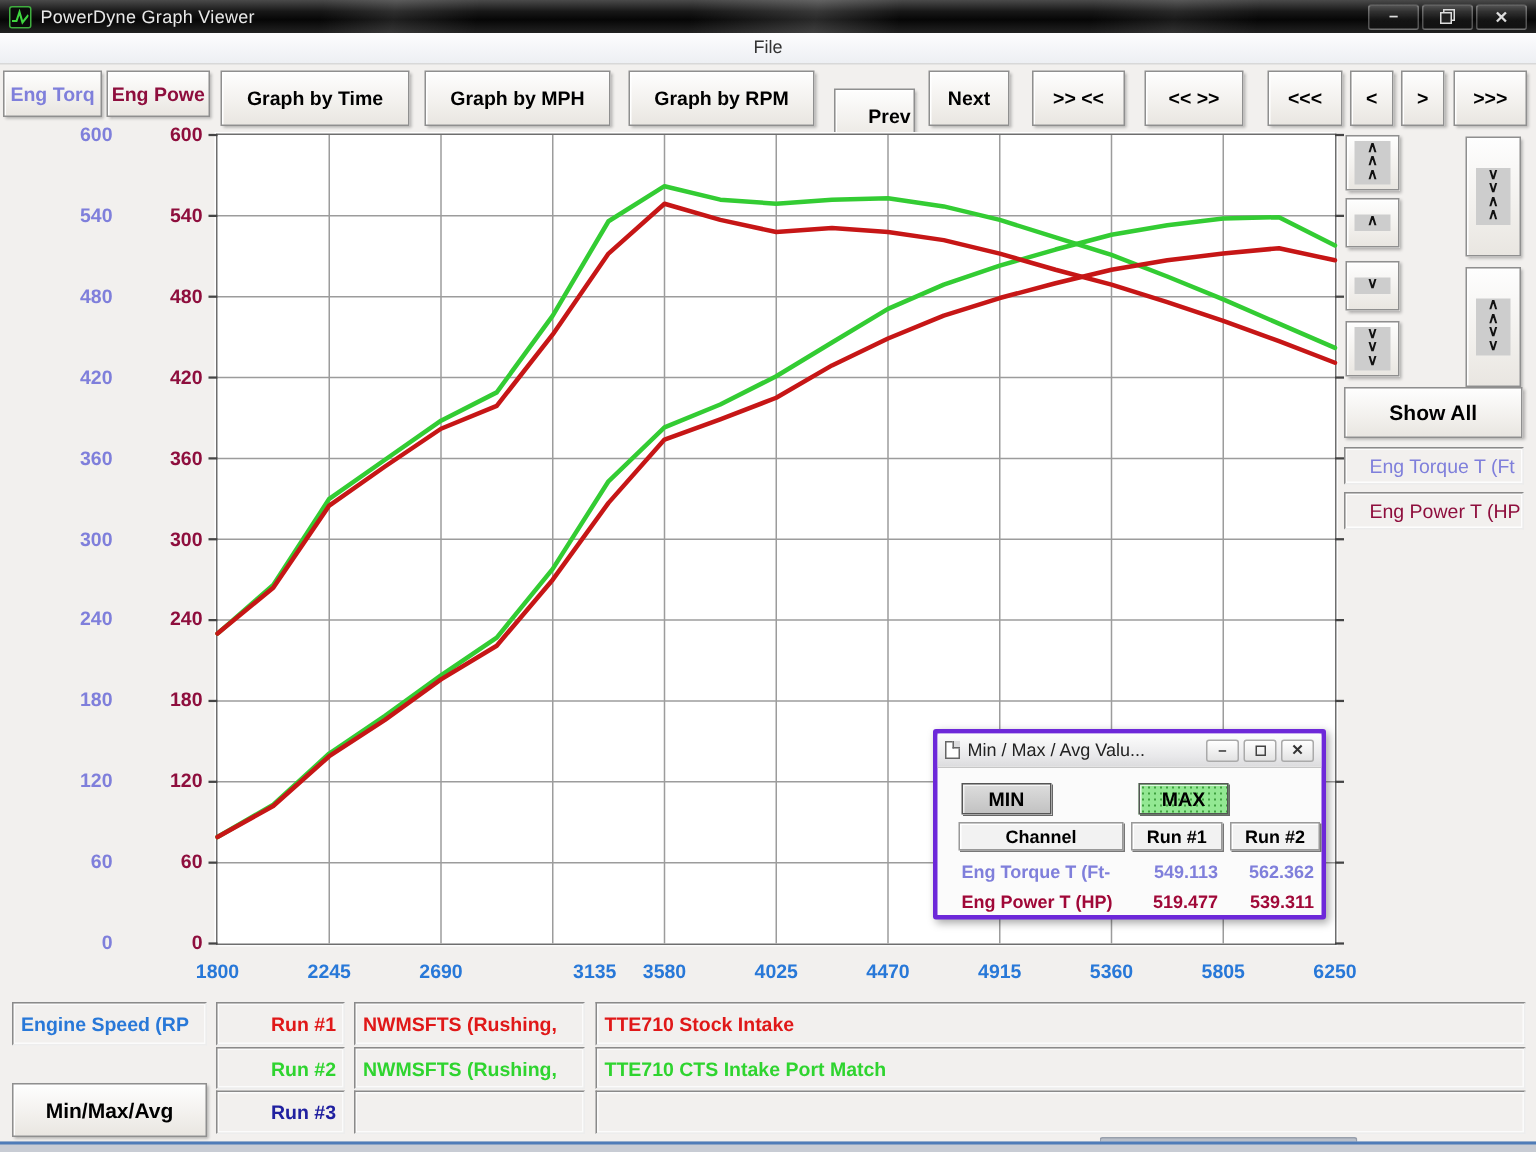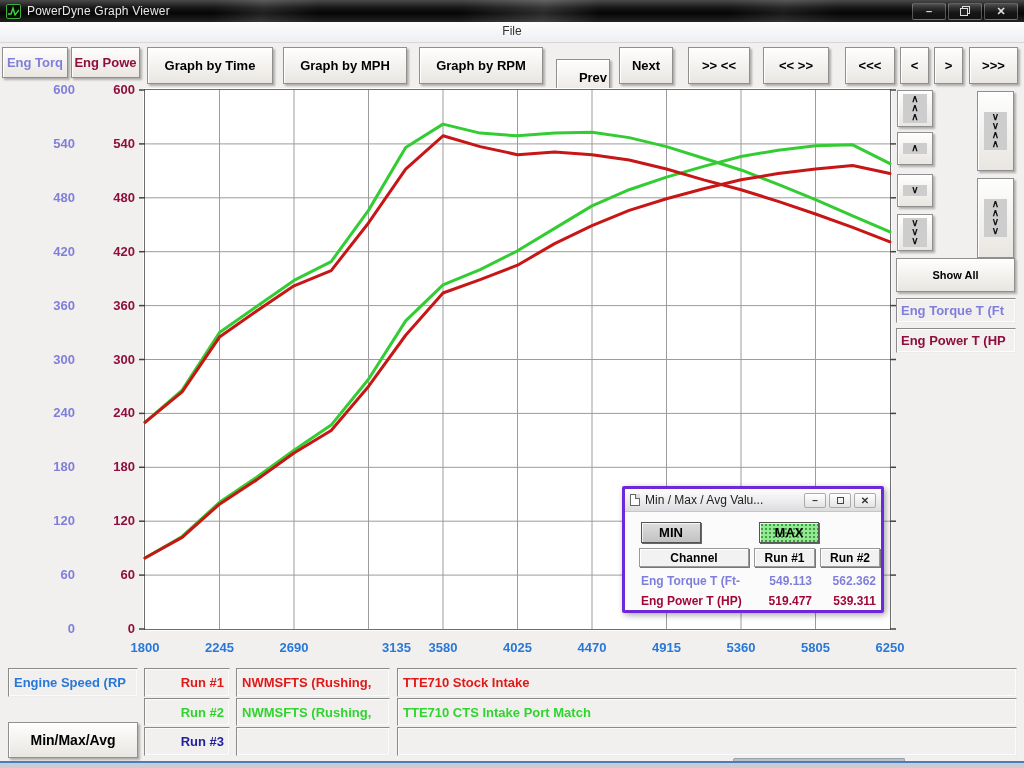--- a/index.html
+++ b/index.html
@@ -38,23 +38,23 @@
 
   
   .plot { position:absolute; left:144px; top:89px; width:747px; height:541px;
     background:#fff; border:1px solid #6E6E6E; box-shadow:-1px -1px 0 #fff, 1px 1px 0 #fcfcfc; }
   .plot svg { overflow:visible; display:block; }
 
   
   .chev-stack { display:flex; flex-direction:column; align-items:center; justify-content:center;
     background:#CDCDCD; padding:1px 8px; line-height:8px; }
   .chev-stack span { font-size:10px; font-weight:bold; color:#111; height:9px; }
-  .legend-box { position:absolute; display:flex; align-items:center; padding:0 4px; overflow:hidden;
+  .legend-box { position:absolute; display:flex; align-items:center; padding:0 16px; overflow:hidden;
     background:#F2F0EE; border:1px solid; border-color:#8a8a8a #ECECEC #ECECEC #8a8a8a;
-    box-shadow:0 0 0 1px #fdfdfd inset; font-size:13px; font-weight:bold; white-space:nowrap; }
+    box-shadow:0 0 0 1px #fdfdfd inset; font-size:13px; font-weight:normal; white-space:nowrap; }
 
   
   .mm-window { position:absolute; left:622px; top:486px; width:262px; height:127px;
     background:#FBFBFB; border:3px solid #6d28d9; box-shadow:2px 2px 6px rgba(0,0,0,.35); border-radius:2px; }
   .mm-titlebar { height:23px; background:linear-gradient(180deg,#FDFDFD,#E8E8EA 70%,#DCDCDE);
     border-bottom:1px solid #c6c6c6; display:flex; align-items:center; padding:0 5px; border-radius:2px 2px 0 0; }
   .mm-title { font-size:12px; color:#222; margin-left:5px; white-space:nowrap; overflow:hidden; }
   .mm-doc-icon { width:10px; height:12px; background:#fff; border:1px solid #666; position:relative; flex:0 0 auto; }
   .mm-doc-icon::after { content:""; position:absolute; right:-1px; top:-1px; width:4px; height:4px;
     background:#DCDCDE; border-left:1px solid #666; border-bottom:1px solid #666; }
@@ -247,21 +247,21 @@
       </div>
     </div>
   <div class="btn" style="left:977px;top:178px;width:37px;height:80px;">
       <div class="chev-stack">
         <span>∧</span>
         <span>∧</span>
         <span>∨</span>
         <span>∨</span>
       </div>
     </div>
-  <div class="btn" style="left:896px;top:258px;width:119px;height:34px;font-size:11px;">Show All</div>
+  <div class="btn" style="left:896px;top:258px;width:119px;height:34px;font-size:14px;">Show All</div>
   <div class="legend-box" style="left:896px;top:298px;width:120px;height:25px;color:#7F7FDB;">Eng Torque T (Ft</div>
   <div class="legend-box" style="left:896px;top:328px;width:120px;height:25px;color:#8E0E3D;">Eng Power T (HP</div>
 
   <div class="mm-window">
     <div class="mm-titlebar">
       <div class="mm-doc-icon"></div>
       <span class="mm-title">Min / Max / Avg Valu...</span>
       <div class="mm-controls">
         <div class="mm-win-btn">–</div>
         <div class="mm-win-btn">

